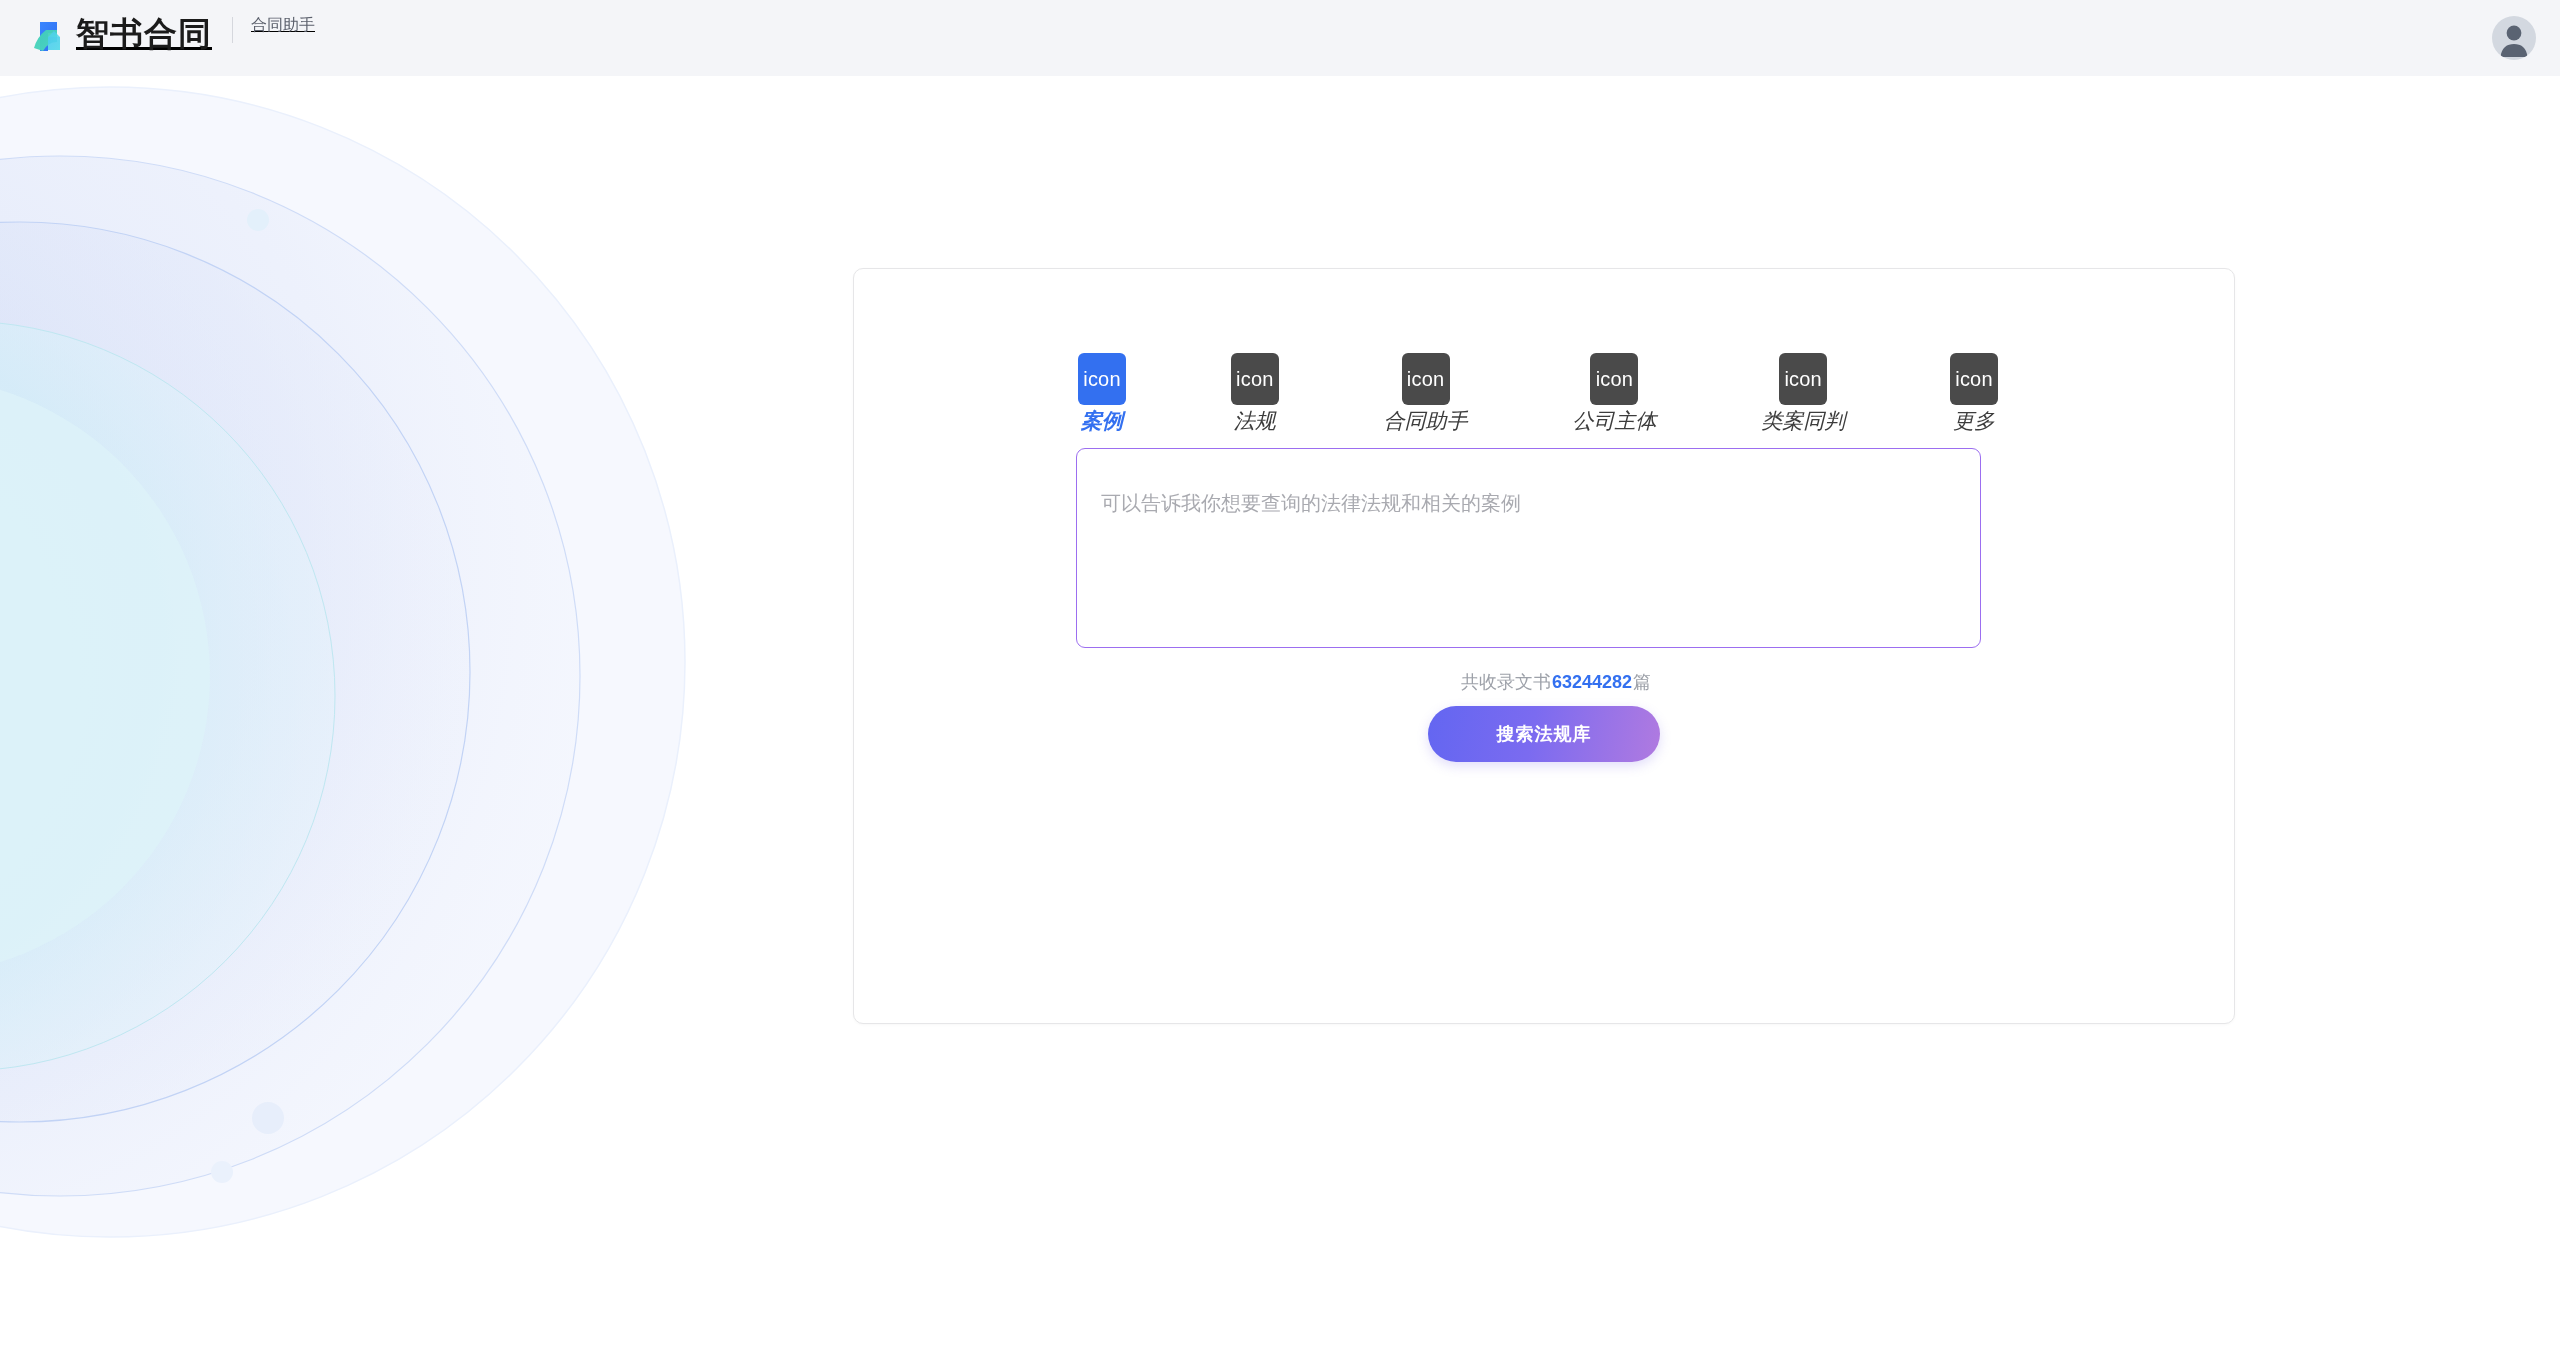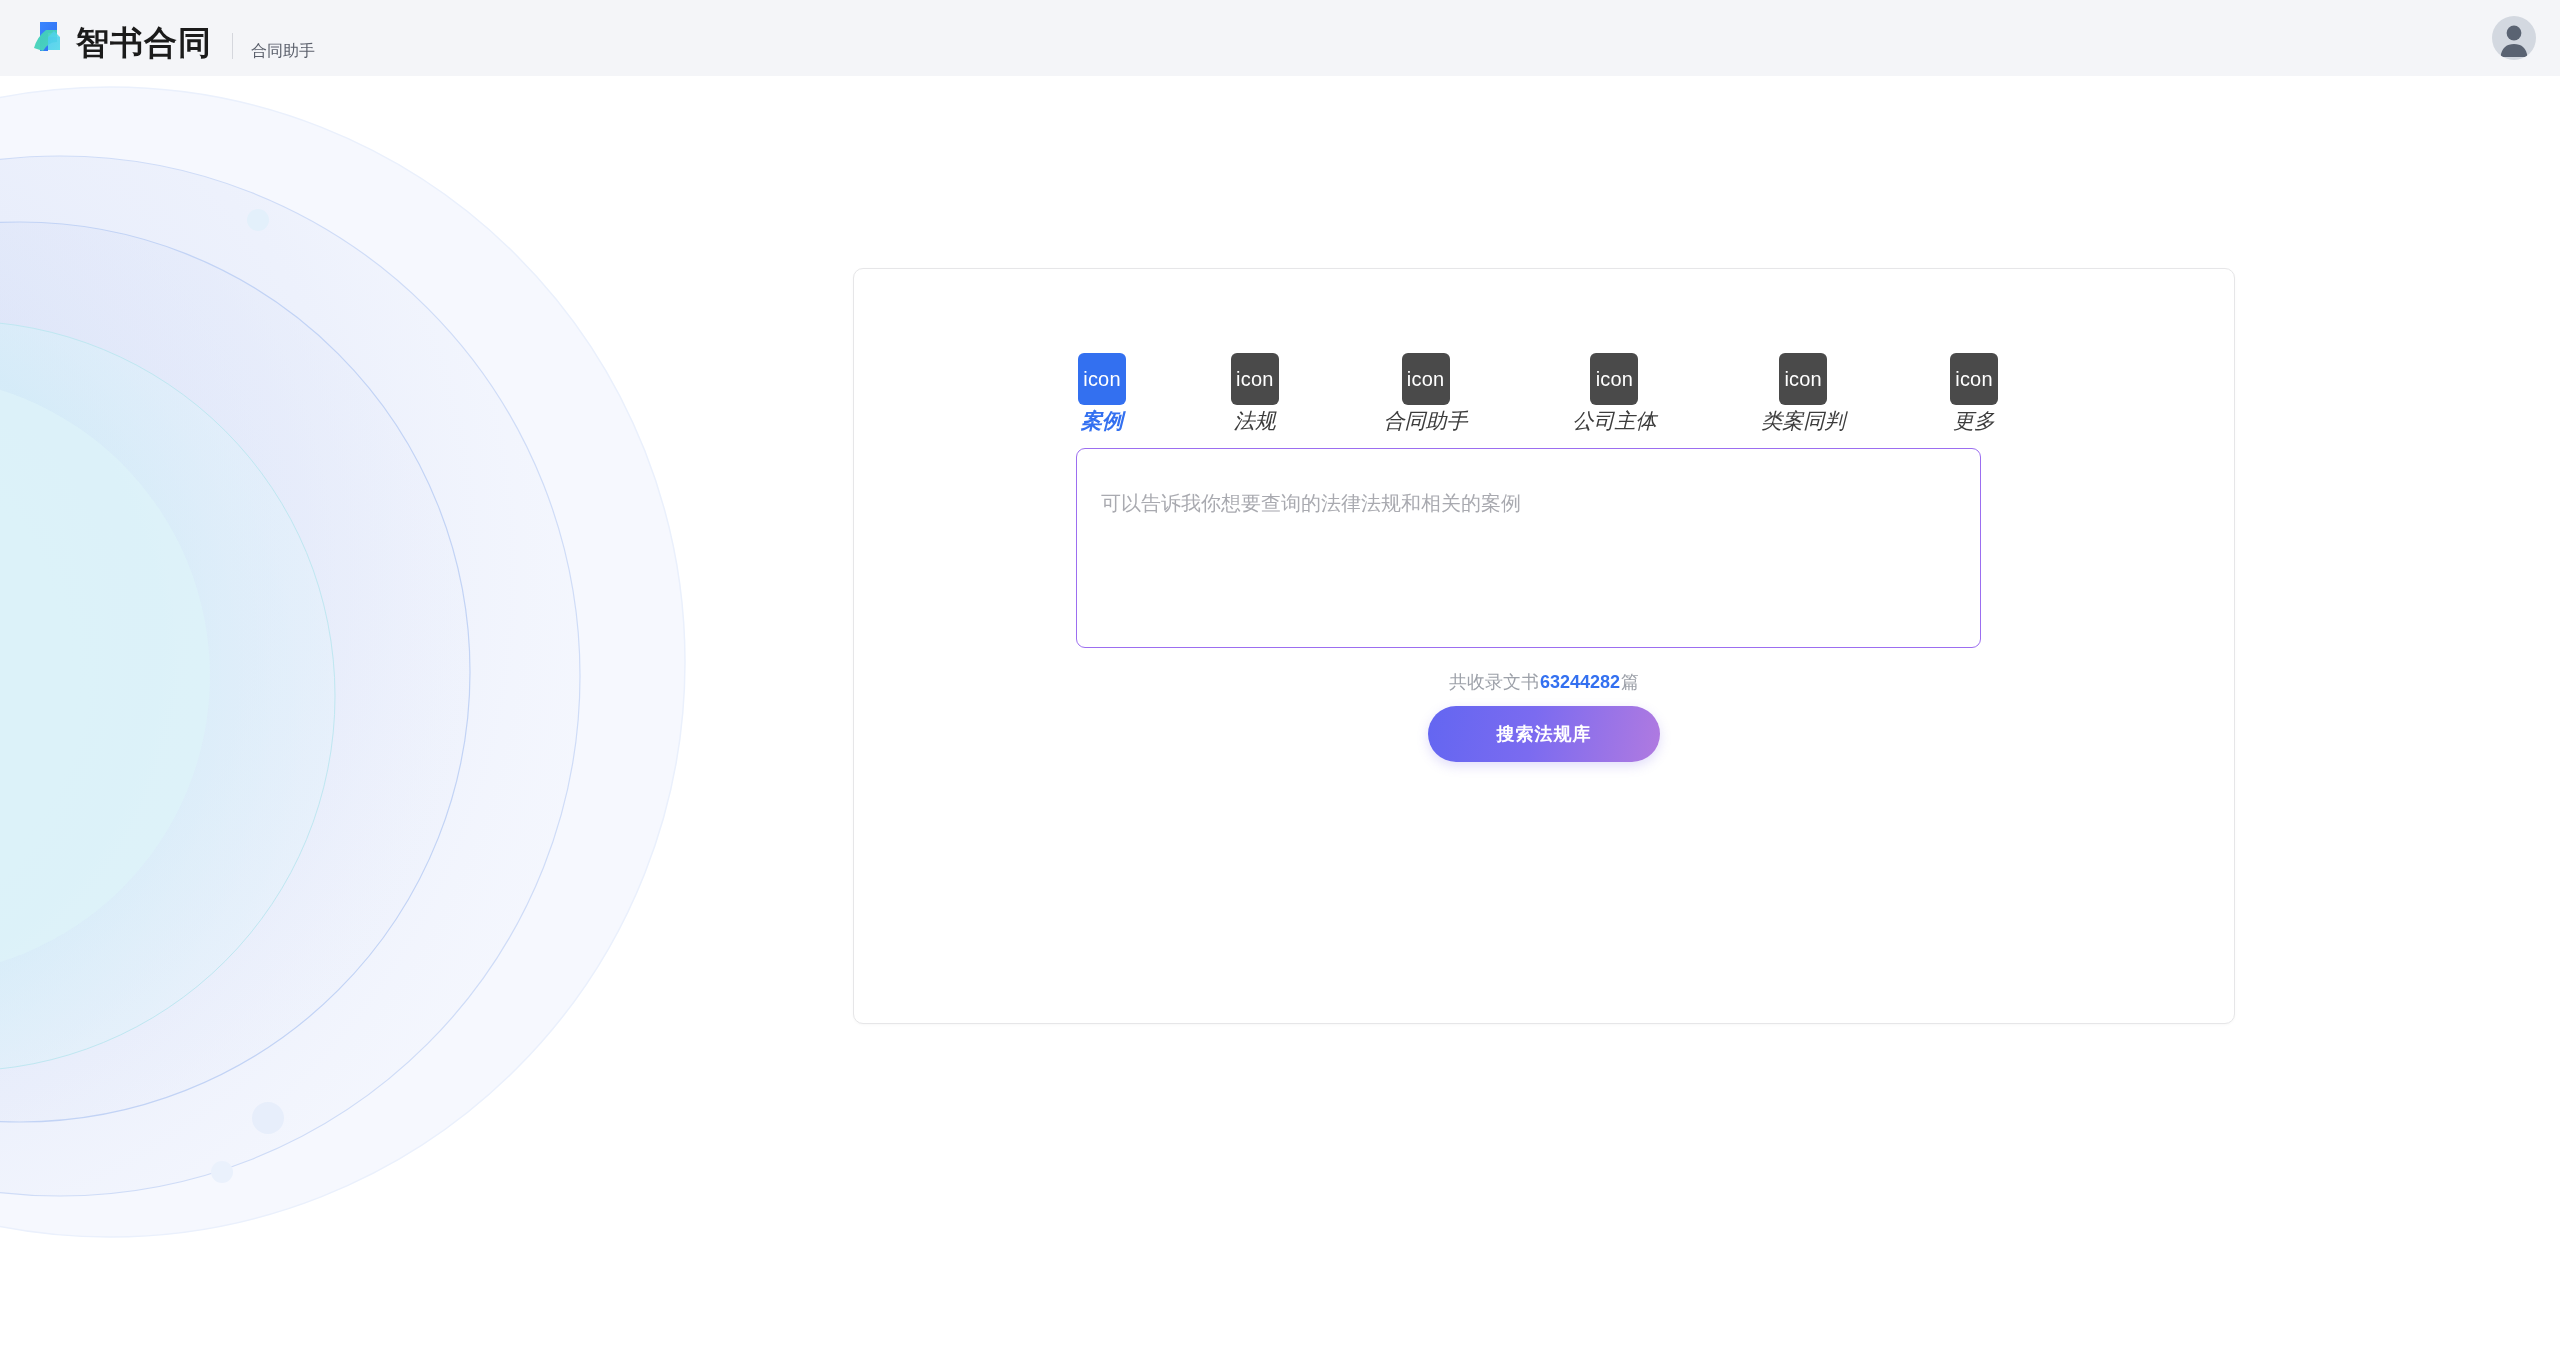--- a/index.html
+++ b/index.html
@@ -26,22 +26,23 @@
     top: 0; left: 0;
     width: 2560px;
     height: 76px;
     background: #f4f5f8;
     display: flex;
     align-items: center;
     z-index: 40;
   }
   .brand {
     display: flex;
-    align-items: flex-end;
+    align-items: flex-start;
     margin-left: 26px;
+    text-decoration: underline;
   }
   .logo-mark {
     position: relative;
     width: 42px;
     height: 42px;
     flex: 0 0 42px;
     margin-right: 8px;
   }
   .logo-mark svg { display: block; width: 42px; height: 42px; }
   .brand-title {
@@ -171,21 +172,21 @@
     outline: none;
     line-height: 1.5;
   }
   .query-box::placeholder {
     color: #a9aab0;
   }
 
   
   .count-line {
     position: absolute;
-    left: 0;
+    left: 12px;
     top: 404px;
     width: 100%;
     text-align: center;
     font-size: 18px;
     color: #9da1a9;
     line-height: 1;
     white-space: nowrap;
   }
   .count-line .count-num {
     color: #3370f0;

